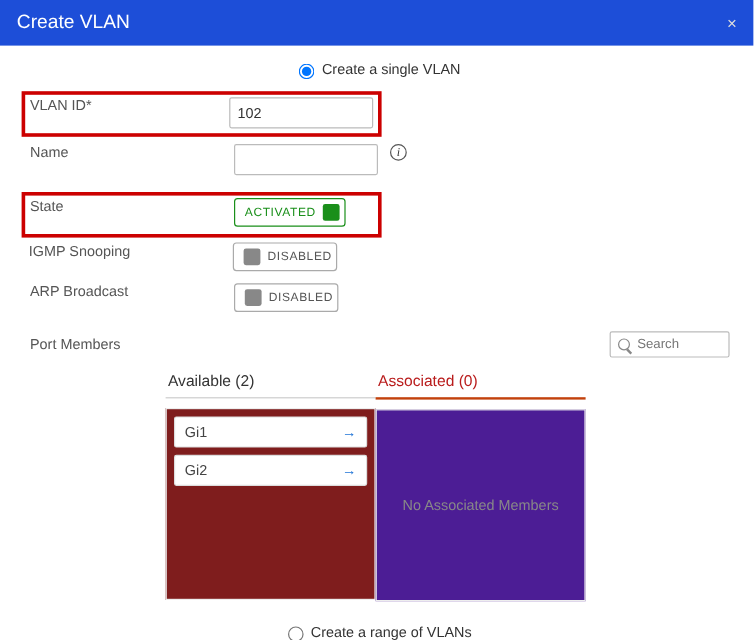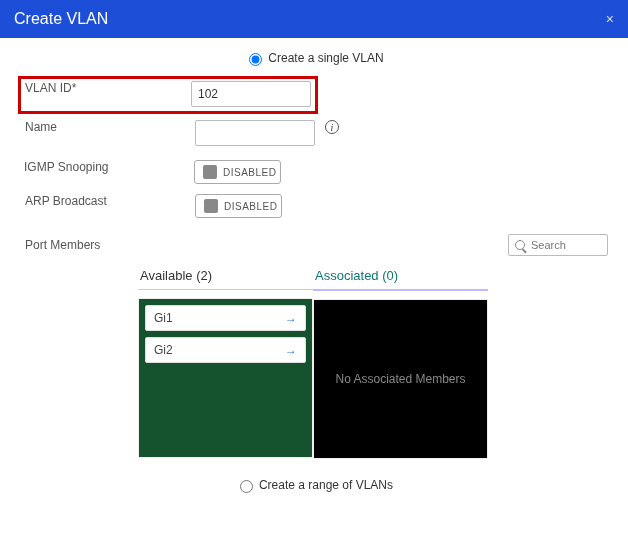--- a/index.html
+++ b/index.html
@@ -154,31 +154,31 @@
     margin-top:6px;
     padding-left:120px;
   }
   .list-col { width:175px; }
   .list-title {
     font-size:13px;
     padding:6px 2px;
     border-bottom:1px solid #ccc;
     color:#333;
   }
-  .list-title.active { color:#0f766e; border-bottom:2px solid #c4b5fd; }
+  .list-title.active { color:#b91c1c; border-bottom:2px solid #c2410c; }
   .list-body {
     height:160px;
     margin-top:8px;
     border:1px solid #eee;
-    background:#14532d;
+    background:#7f1d1d;
     overflow-y:scroll;
     position:relative;
   }
   .list-body.assoc {
-    background:#000000;
+    background:#4c1d95;
     display:flex;
     align-items:center;
     justify-content:center;
     color:#888;
     font-size:12px;
   }
   .avail-item {
     background:#fff;
     border:1px solid #ddd;
     border-radius:2px;
@@ -218,20 +218,29 @@
           <input class="text-input" type="text" value="102" style="">
         </div>
       </div>
 
       <div class="form-row" style="margin:6px 0 6px 7px;">
         <div class="form-label">Name</div>
         <input class="text-input" type="text" value="" style="">
         <span class="info-icon">i</span>
       </div>
 
+      <div class="highlight-box">
+        <div class="form-row">
+          <div class="form-label">State</div>
+          <div class="toggle on">
+            <span class="label">ACTIVATED</span>
+            <span class="knob"></span>
+          </div>
+        </div>
+      </div>
 
       <div class="form-row" style="margin-left:6px;">
         <div class="form-label">IGMP Snooping</div>
         <div class="toggle off">
           <span class="knob"></span>
           <span class="label">DISABLED</span>
         </div>
       </div>
 
       <div class="form-row" style="margin-left:7px;">

